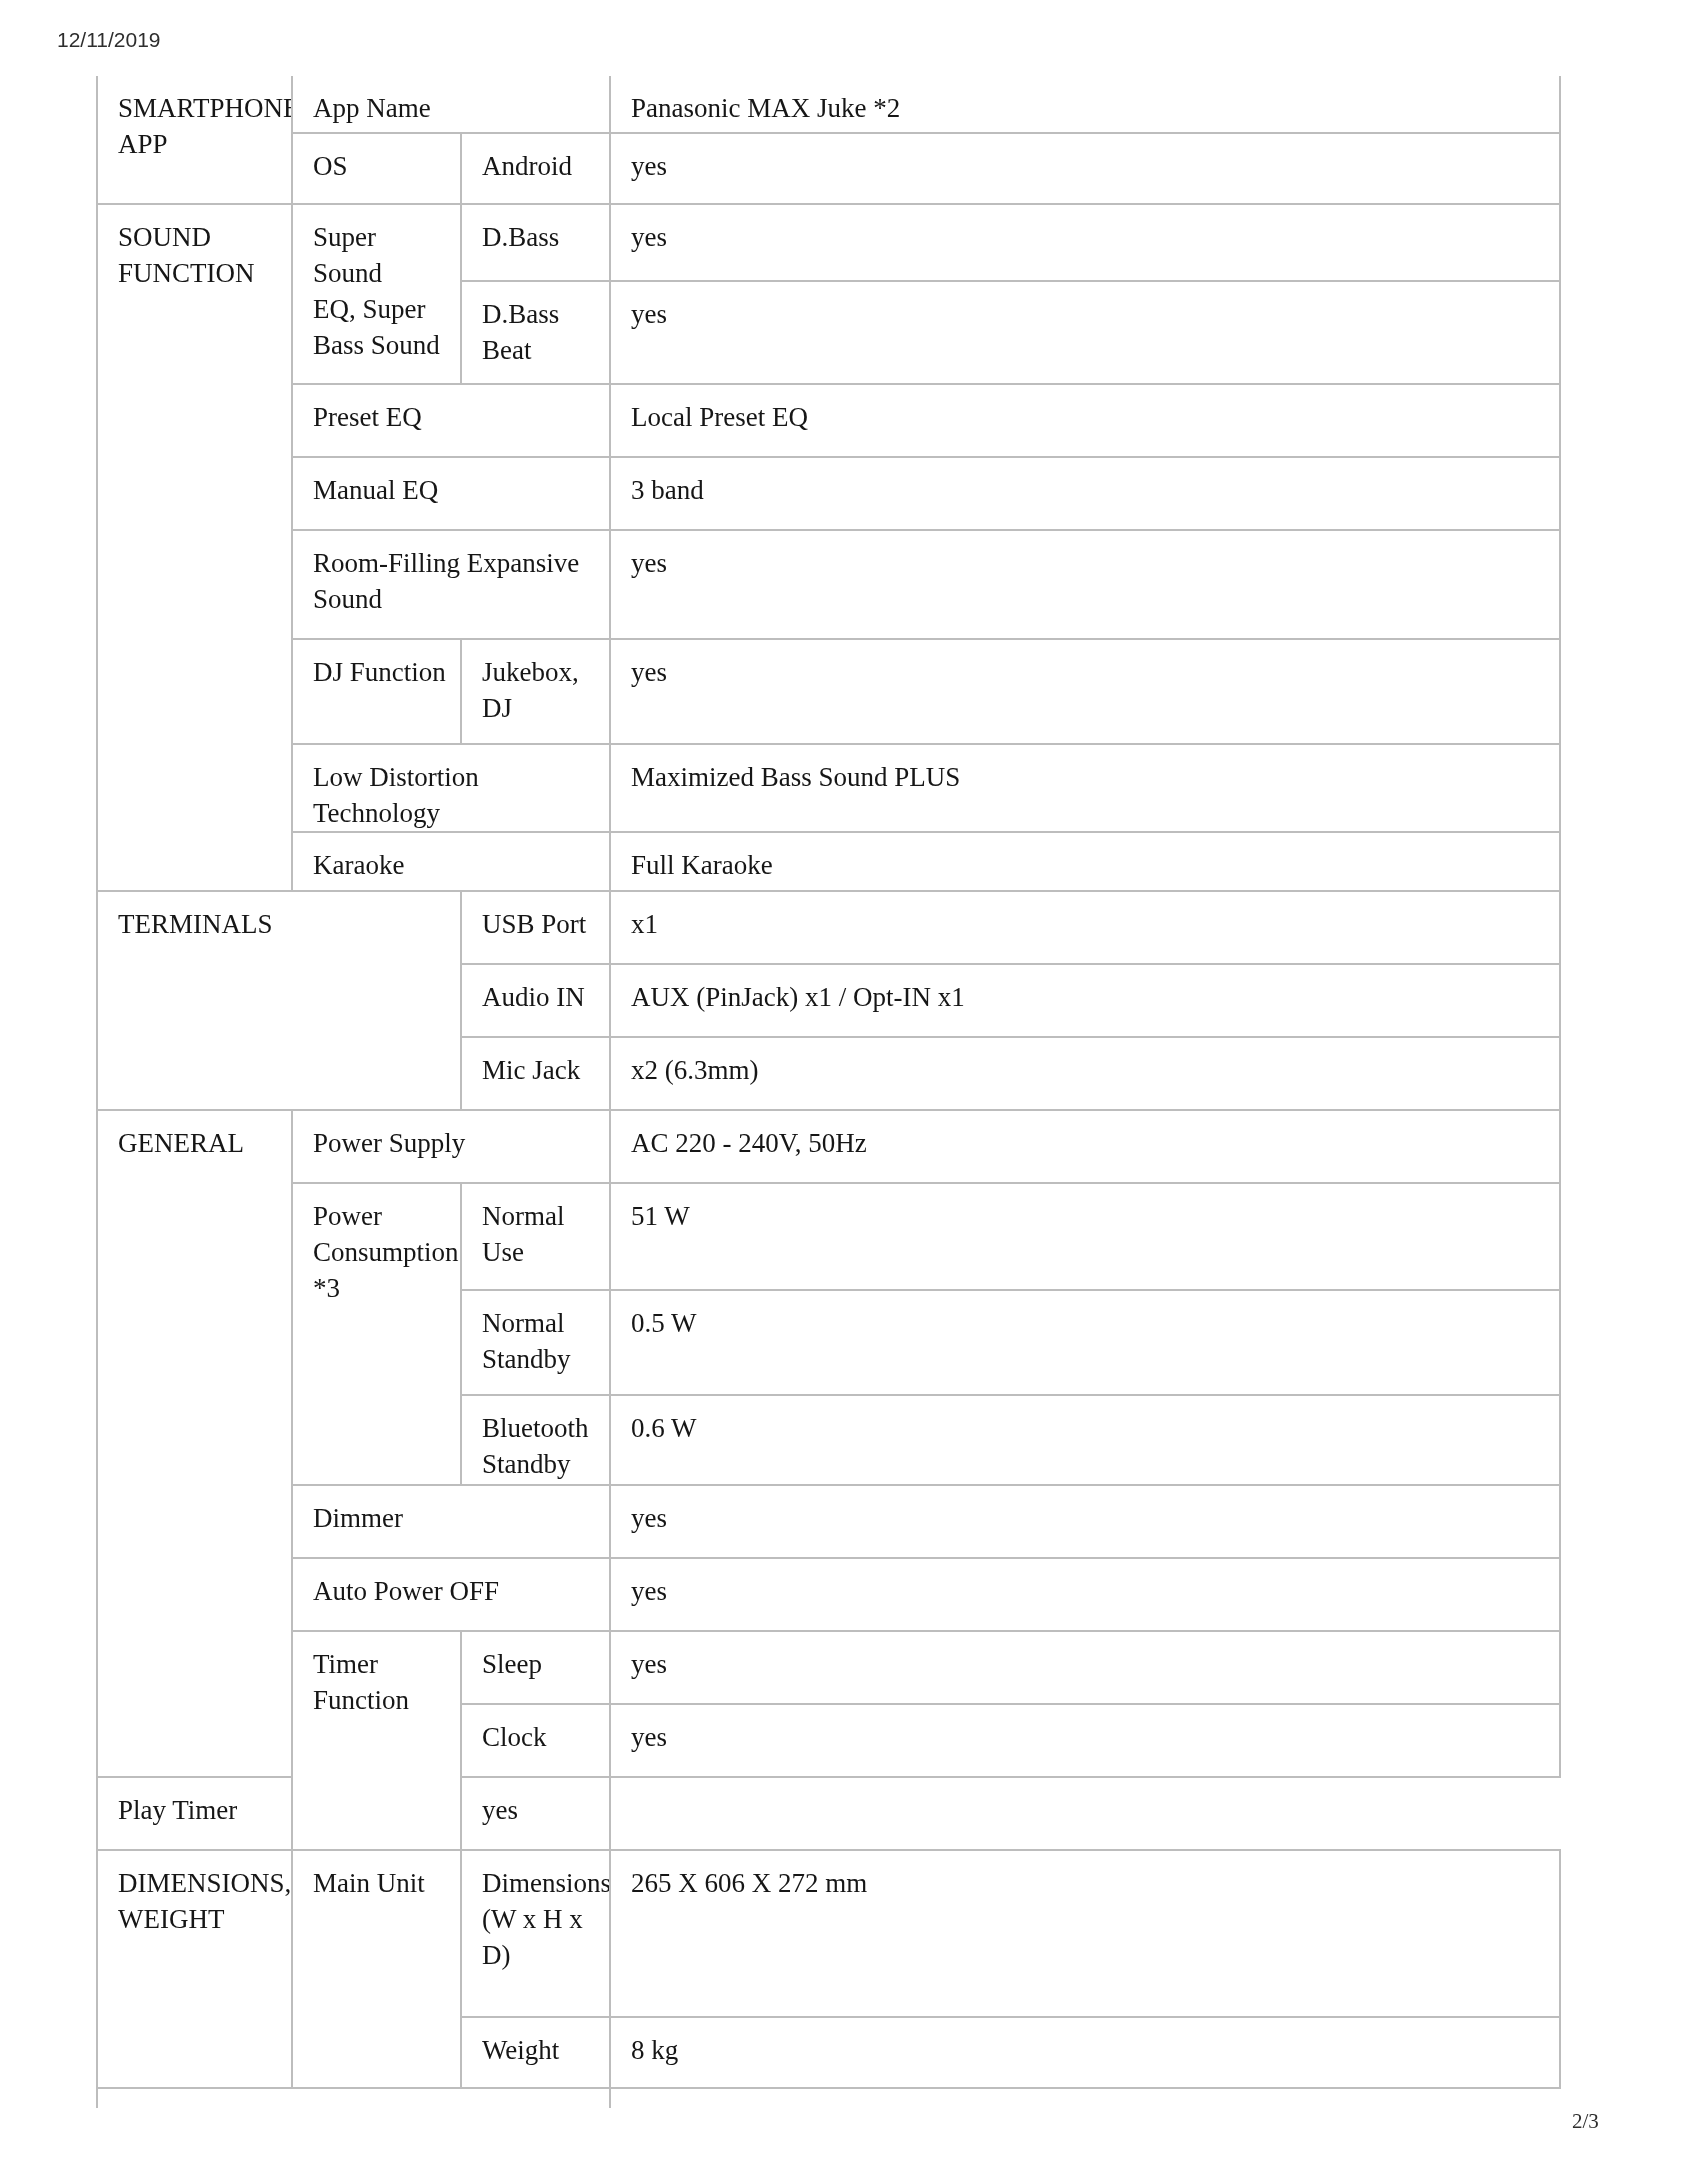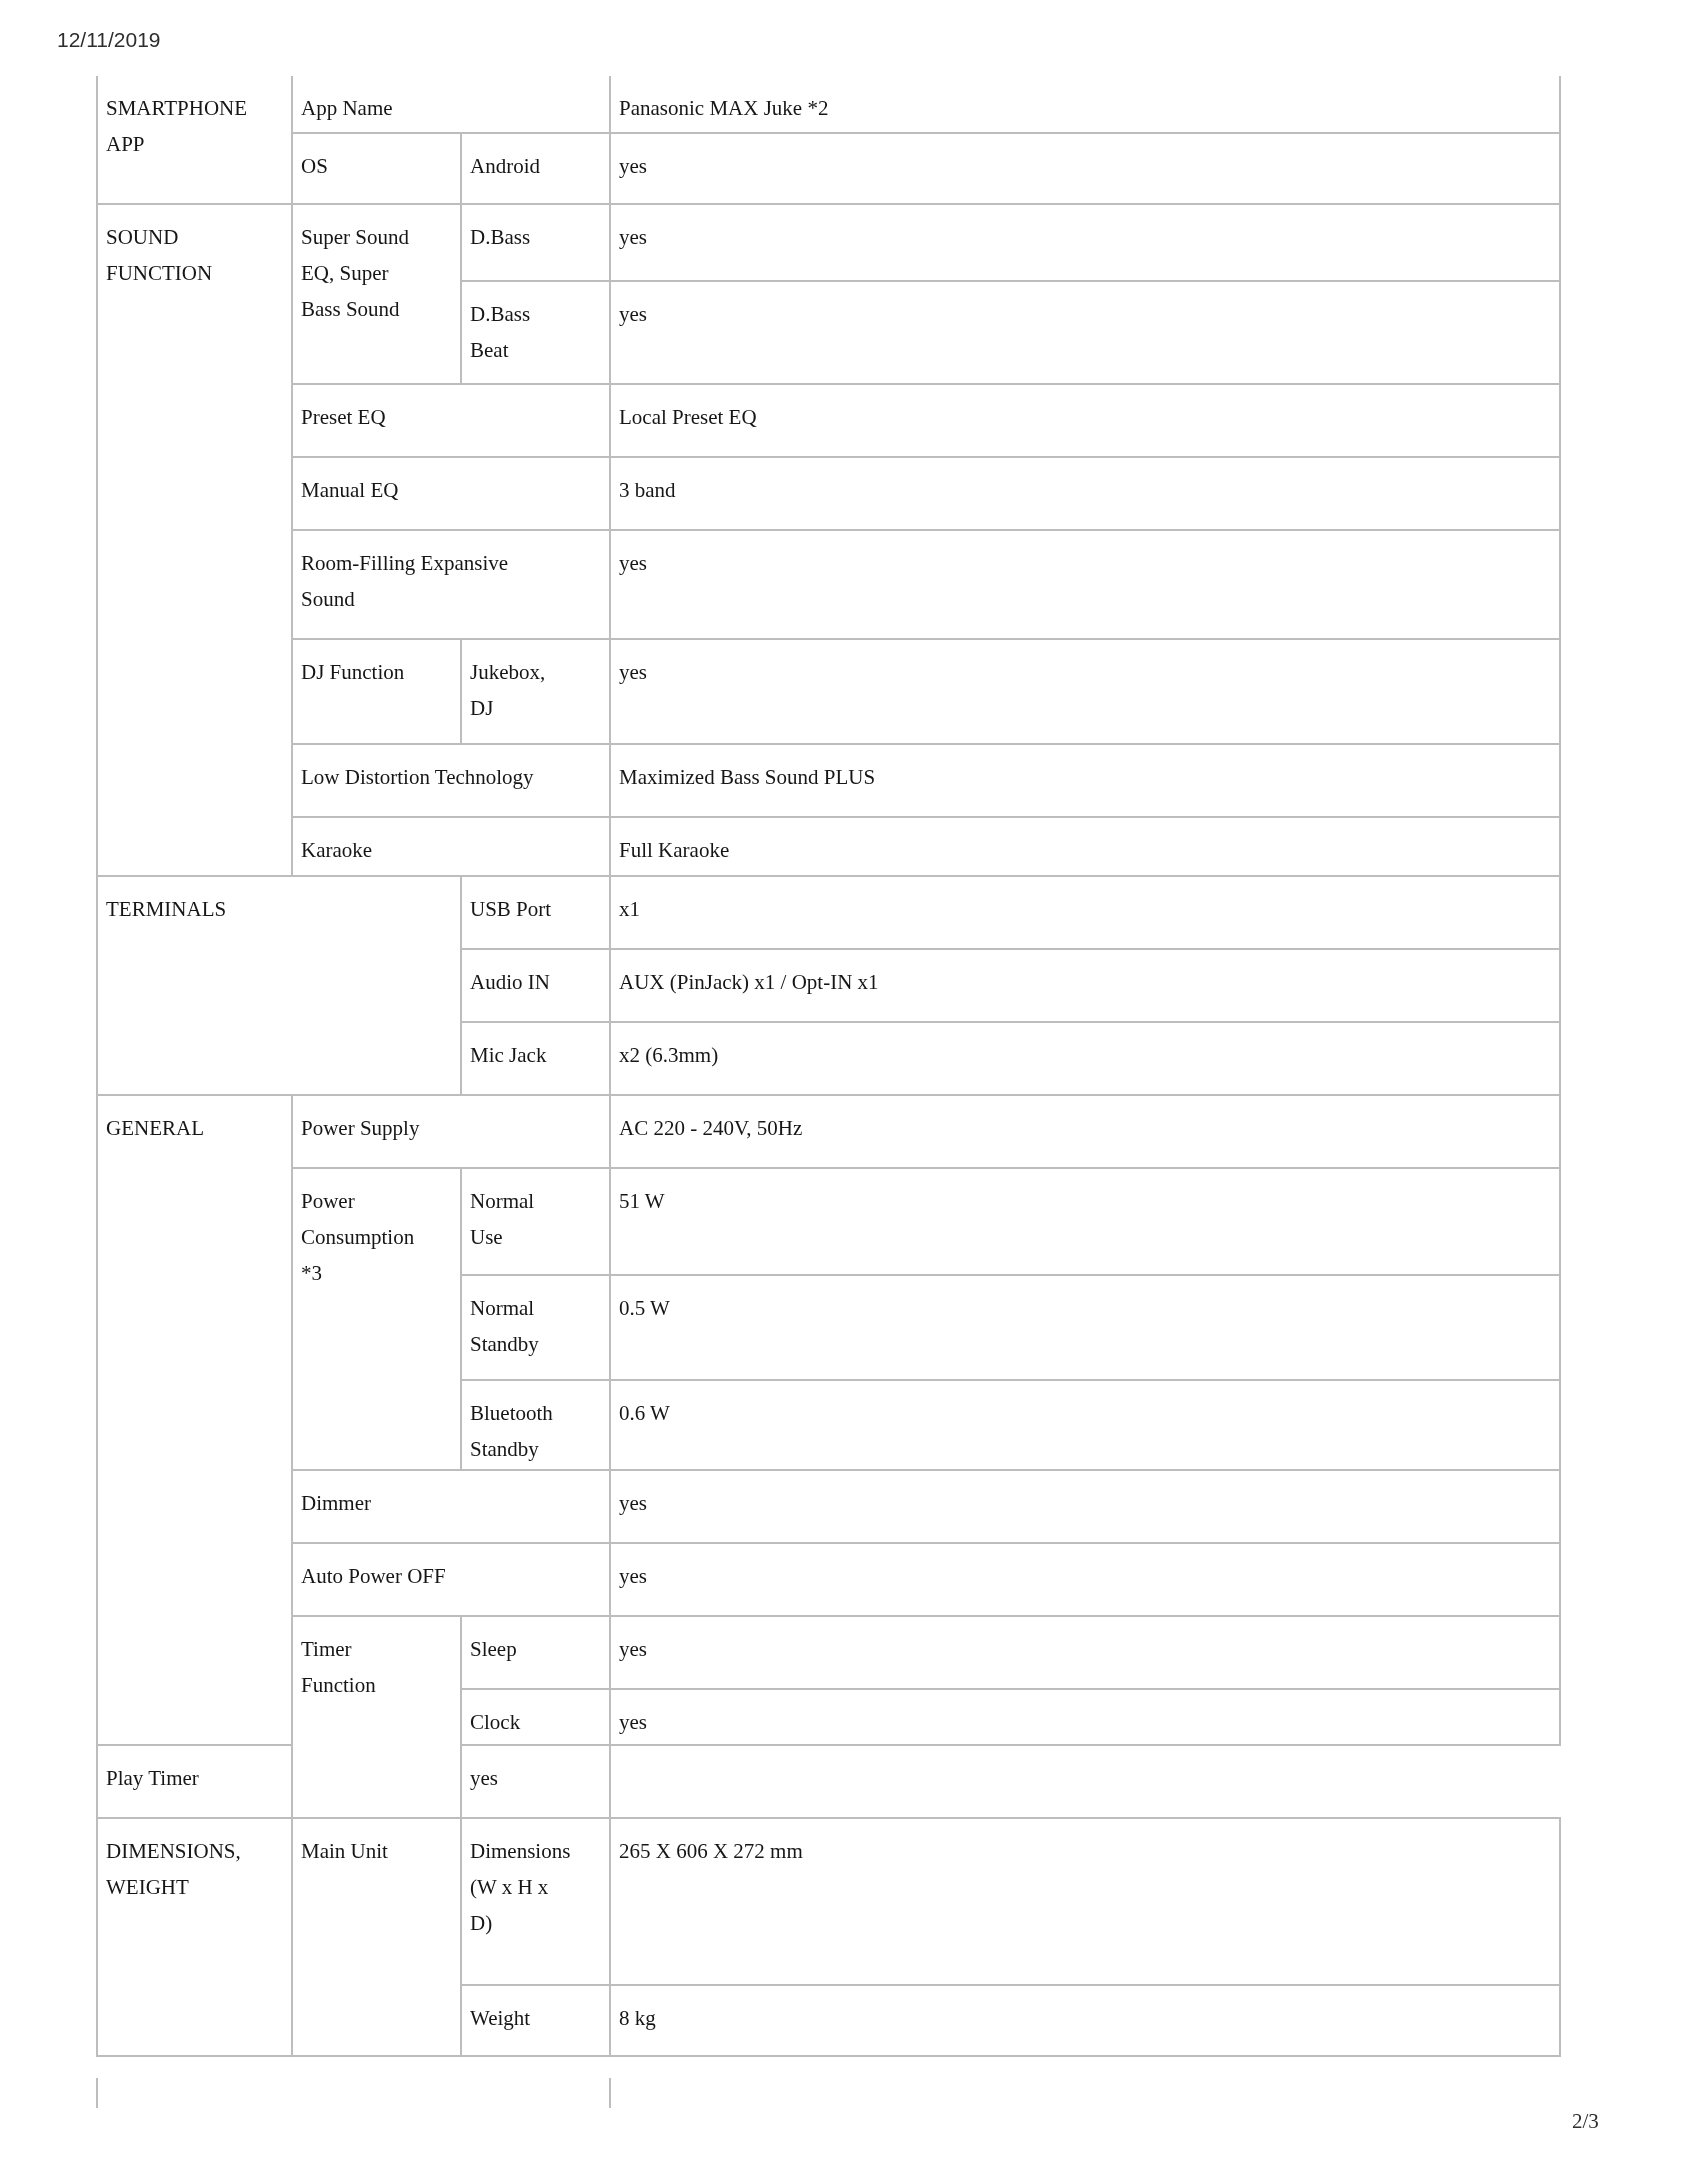--- a/index.html
+++ b/index.html
@@ -33,22 +33,22 @@
     position: absolute;
     left: 96px;
     top: 76px;
     width: 1463px;
     border-collapse: collapse;
     table-layout: fixed;
   }
   table.spec td {
     border: 2px solid #bdbdbd;
     vertical-align: top;
-    padding: 14px 10px 0 8px;
-    font-size: 21px;
+    padding: 14px 10px 0 20px;
+    font-size: 27px;
     line-height: 36px;
     white-space: pre-line;
     overflow: hidden;
   }
   table.spec tr.first-row > td { border-top: none; }
   
   .cut-stub {
     position: absolute;
     width: 2px;
     height: 30px;
@@ -171,21 +171,21 @@
     <tr style="height:73px">
       <td colspan="2">Auto Power OFF</td>
       <td>yes</td>
     </tr>
     <tr style="height:73px">
       <td rowspan="3">Timer
 Function</td>
       <td>Sleep</td>
       <td>yes</td>
     </tr>
-    <tr style="height:56px">
+    <tr style="height:73px">
       <td>Clock</td>
       <td>yes</td>
     </tr>
     <tr style="height:73px">
       <td>Play Timer</td>
       <td>yes</td>
     </tr>
 
     <tr style="height:167px">
       <td rowspan="2">DIMENSIONS,

